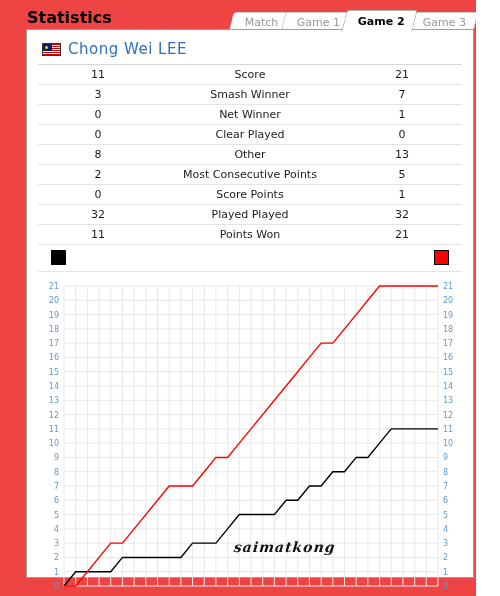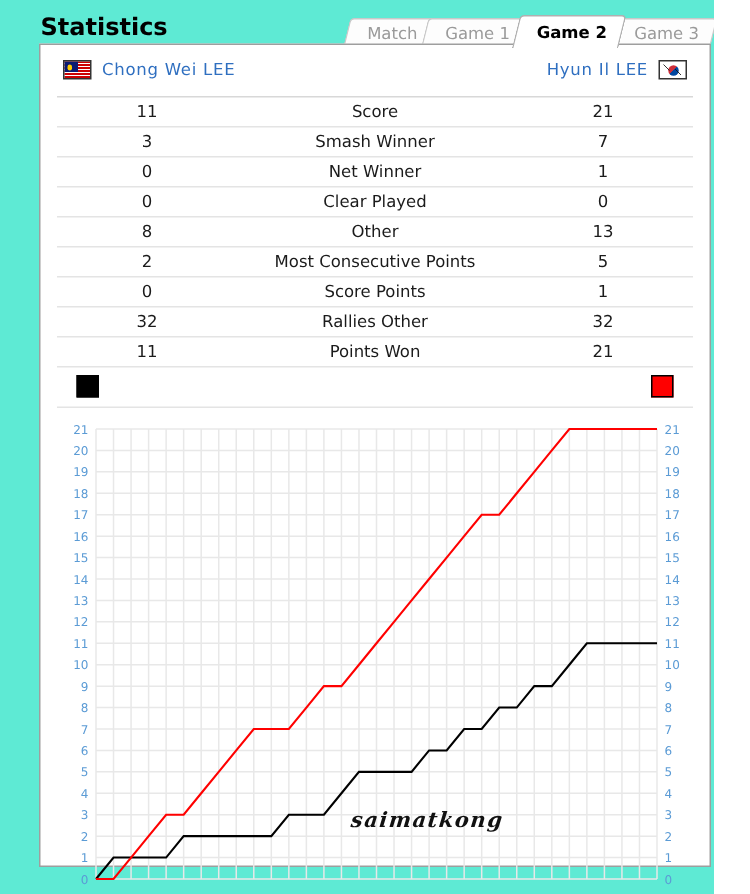--- a/index.html
+++ b/index.html
@@ -6,21 +6,21 @@
     margin: 0;
     padding: 0;
     background: #ffffff;
     font-family: "DejaVu Sans", "Liberation Sans", sans-serif;
   }
   #root {
     position: relative;
     width: 476px;
     height: 596px;
     overflow: hidden;
-    background: #5eead4;
+    background: #ef4444;
   }
 
   
   .header-row {
     position: absolute;
     left: 0; top: 8px;
     width: 500px; height: 24px;
   }
   .page-title {
     position: absolute;
@@ -86,21 +86,21 @@
     height: 25px;
     margin: 9px 11px 0 11px;
     border-bottom: 1px solid #d8d8d8;
   }
   .player-left, .player-right {
     position: absolute;
     top: 1px;
     display: flex;
     align-items: center;
     gap: 7px;
-    font-size: 11px;
+    font-size: 15px;
     color: #2f6fc0;
   }
   .player-left { left: 4px; }
   .player-right { right: 4px; }
   .pname { white-space: nowrap; letter-spacing: .5px; }
 
   
   .flag {
     width: 19px; height: 13px;
     border: 1px solid #333;
@@ -227,24 +227,20 @@
     </div>
   </div>
 
   <div class="panel">
 
     <div class="players">
       <div class="player-left">
         <span class="flag flag-my"></span>
         <span class="pname">Chong Wei LEE</span>
       </div>
-      <div class="player-right">
-        <span class="pname">Hyun Il LEE</span>
-        <span class="flag flag-kr"></span>
-      </div>
     </div>
 
     <table class="stats">
       <tbody>
         <tr>
           <td class="col-left">11</td>
           <td class="col-mid">Score</td>
           <td class="col-right">21</td>
         </tr>
         <tr>
@@ -272,21 +268,21 @@
           <td class="col-mid">Most Consecutive Points</td>
           <td class="col-right">5</td>
         </tr>
         <tr>
           <td class="col-left">0</td>
           <td class="col-mid">Score Points</td>
           <td class="col-right">1</td>
         </tr>
         <tr>
           <td class="col-left">32</td>
-          <td class="col-mid">Rallies Other</td>
+          <td class="col-mid">Played Played</td>
           <td class="col-right">32</td>
         </tr>
         <tr>
           <td class="col-left">11</td>
           <td class="col-mid">Points Won</td>
           <td class="col-right">21</td>
         </tr>
       </tbody>
     </table>
 

